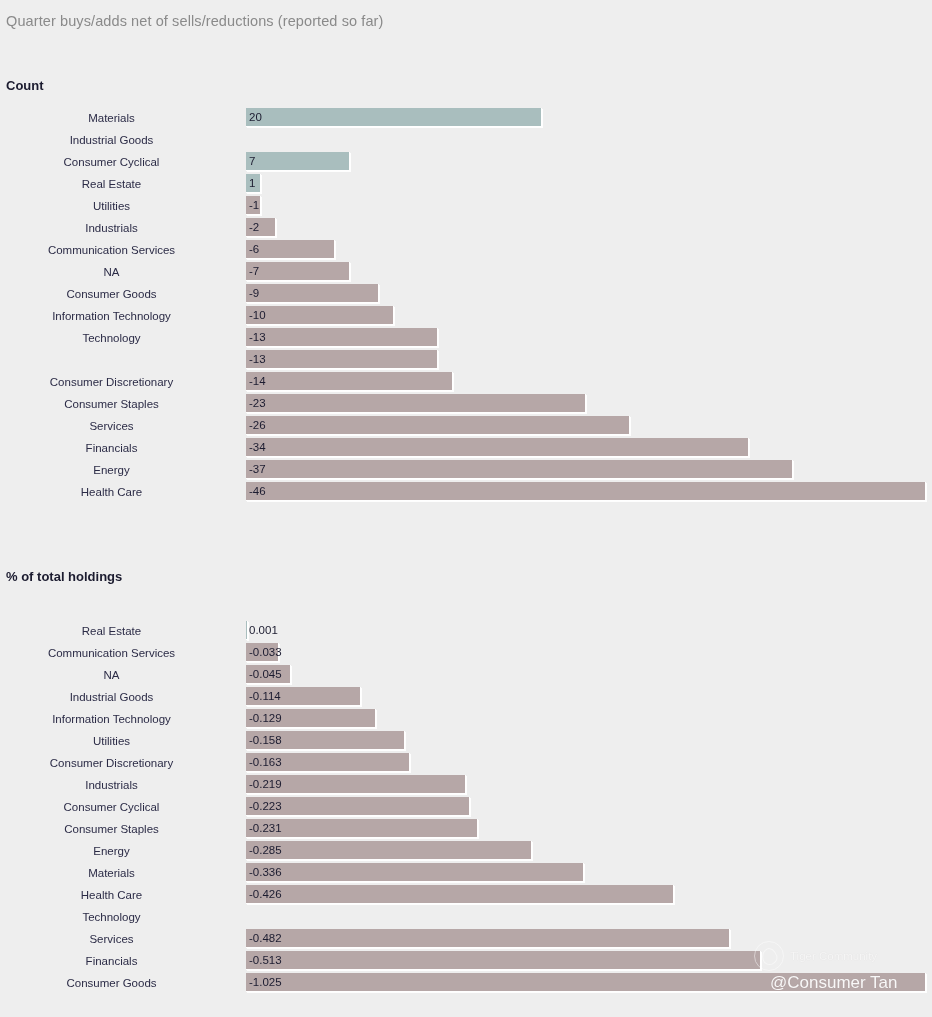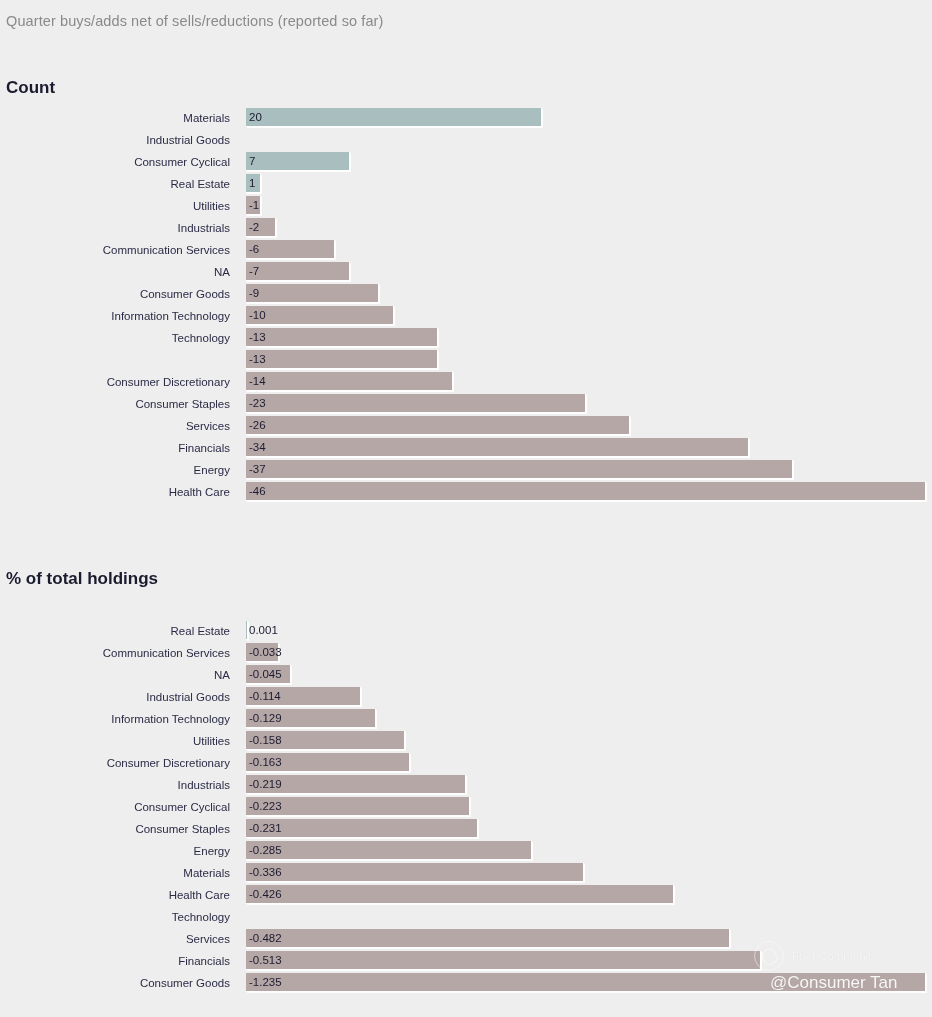--- a/index.html
+++ b/index.html
@@ -33,21 +33,21 @@
     left: 0;
     width: 932px;
   }
   .section-count { top: 78px; }
   .section-pct   { top: 569px; }
 
   .section-title {
     position: absolute;
     left: 6px;
     top: 0;
-    font-size: 17px;
+    font-size: 13px;
     font-weight: bold;
     color: #1b1b2f;
     white-space: nowrap;
   }
 
   .rows {
     position: absolute;
     left: 0;
     top: 30px;
     width: 932px;
@@ -56,26 +56,26 @@
   .row {
     position: relative;
     height: 22px;
     display: flex;
     align-items: flex-start;
   }
 
   .row-label {
     width: 246px;
     flex: 0 0 246px;
-    text-align: right;
+    text-align: center;
     font-size: 11.5px;
     color: #2b2b46;
     line-height: 19px;
     padding-top: 1px;
-    padding-right: 16px;
+    padding-right: 23px;
     box-sizing: border-box;
     white-space: nowrap;
     overflow: hidden;
   }
 
   .bar-area {
     position: relative;
     flex: 1 1 auto;
     height: 19px;
   }
@@ -404,21 +404,21 @@
         <div class="row-label">Financials</div>
         <div class="bar-area">
           <div class="bar neg" style="width: 515.3px;"></div>
           <div class="bar-value">-0.513</div>
         </div>
       </div>
       <div class="row">
         <div class="row-label">Consumer Goods</div>
         <div class="bar-area">
           <div class="bar neg" style="width: 680px;"></div>
-          <div class="bar-value">-1.235</div>
+          <div class="bar-value">-1.025</div>
         </div>
       </div>
     </div>
 </div>
 
 <div class="watermark">
   <div class="wm-top">
     <div class="wm-logo"></div>
     <div class="wm-brand">Tiger Community</div>
   </div>

